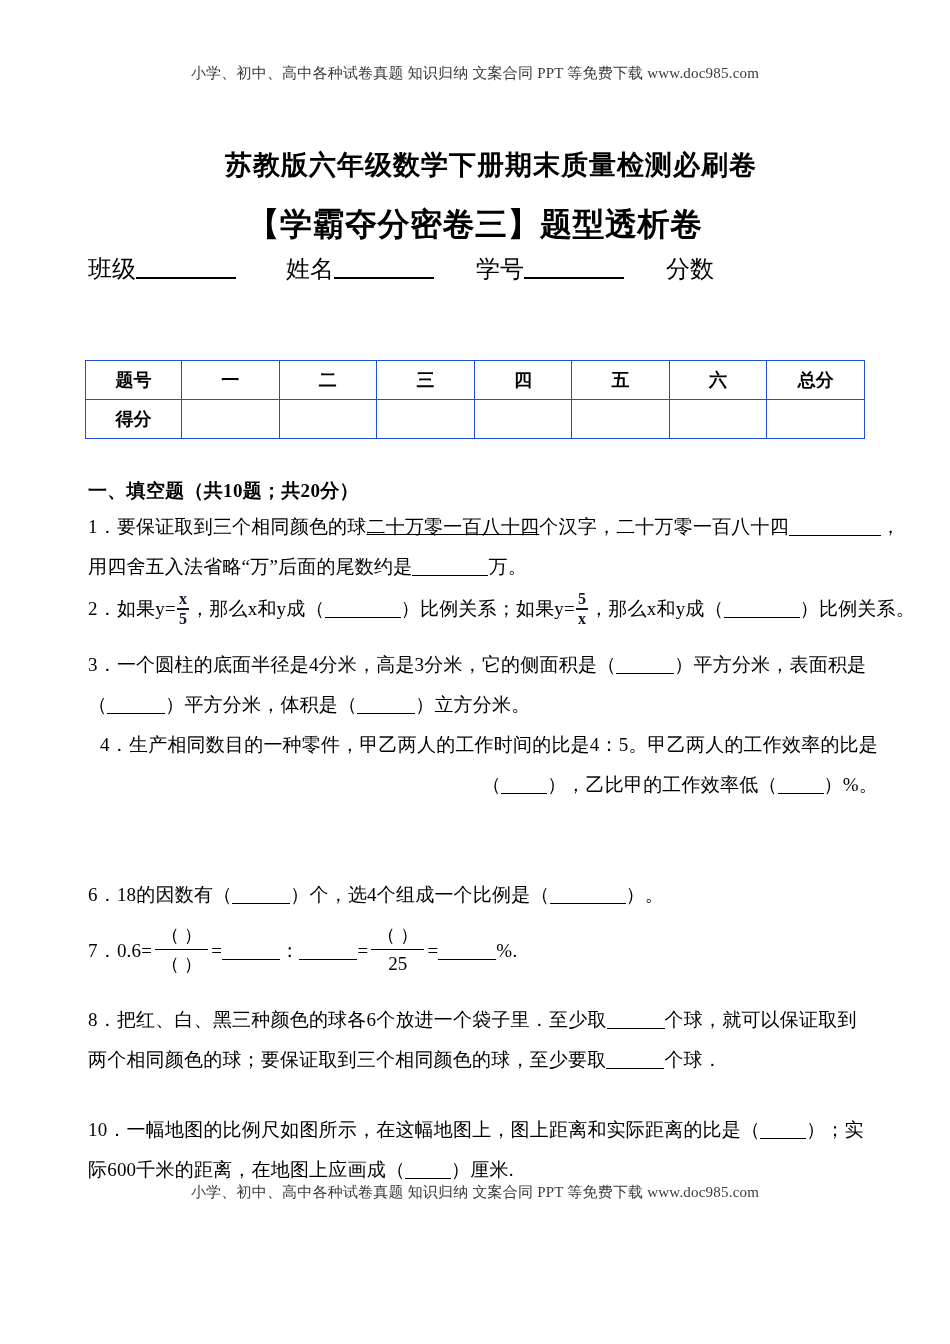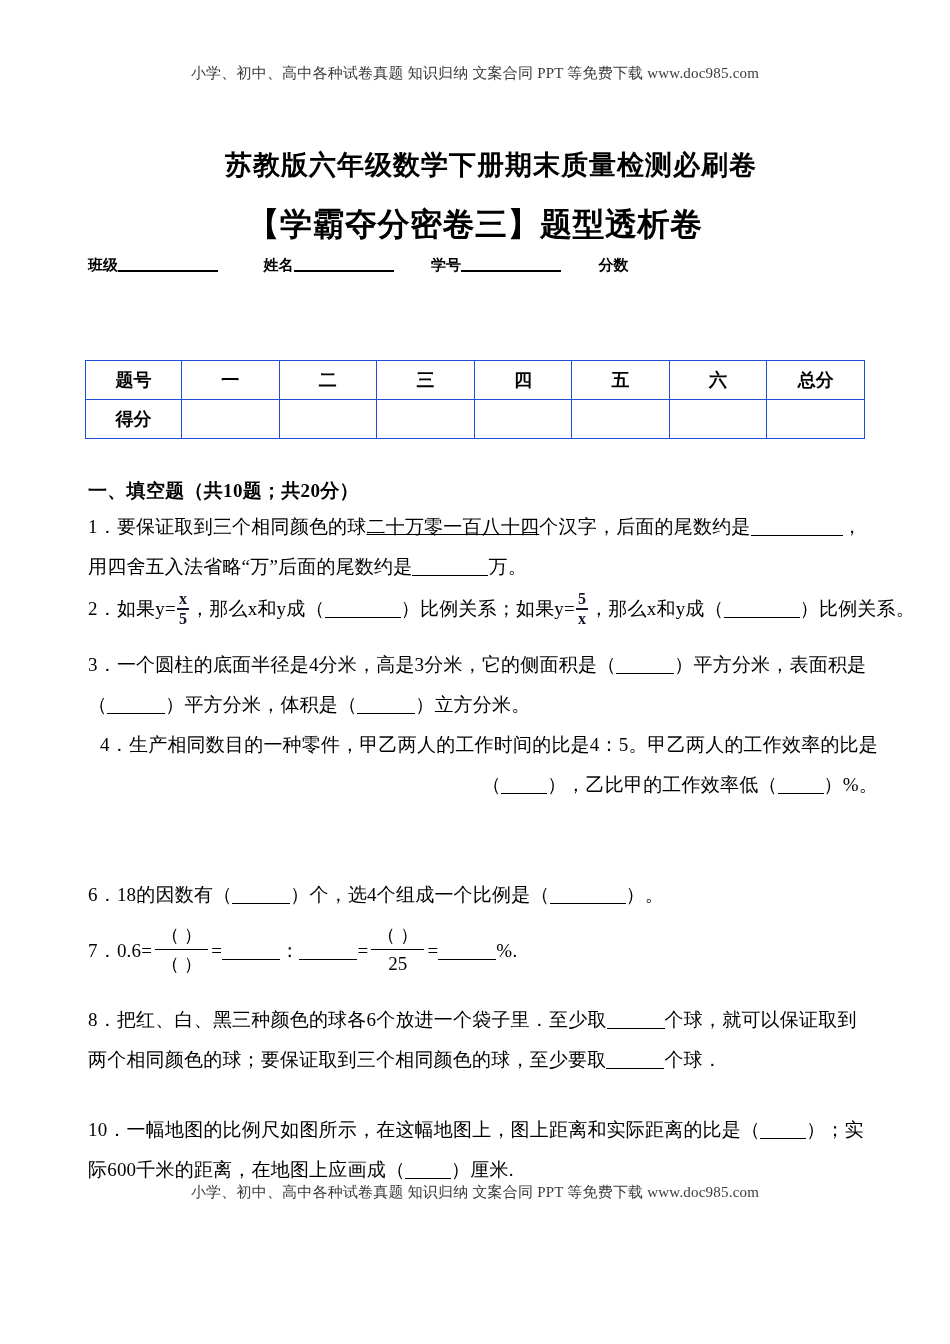--- a/index.html
+++ b/index.html
@@ -62,22 +62,22 @@
     font-weight: bold;
     letter-spacing: 0.5px;
   }
 
   
   .info-line {
     position: absolute;
     left: 88px;
     top: 253px;
     width: 790px;
-    font-size: 15px;
-    font-weight: bold;
+    font-size: 24px;
+    font-weight: normal;
     white-space: nowrap;
   }
   .info-line .field { display: inline-block; }
   .info-line .blank-ul {
     display: inline-block;
     width: 100px;
     border-bottom: 2px solid #000;
     height: 17px;
     vertical-align: -2px;
   }
@@ -252,21 +252,21 @@
         <td></td>
         <td></td>
       </tr>
     </tbody>
   </table>
 
   <div class="section-heading">一、填空题（共10题；共20分）</div>
 
   <div class="q" style="top:507px;">
     <div class="q-line">
-      <span>1．</span><span>要保证取到三个相同颜色的球</span><span class="ul-text">二十万零一百八十四</span><span>个汉字，后面的尾数约是</span><span class="blank b-xl"></span><span>，</span>
+      <span>1．</span><span>要保证取到三个相同颜色的球</span><span class="ul-text">二十万零一百八十四</span><span>个汉字，二十万零一百八十四</span><span class="blank b-xl"></span><span>，</span>
     </div>
     <div class="q-line">
       <span>用四舍五入法省略“万”后面的尾数约是</span><span class="blank b-lg"></span><span>万。</span>
     </div>
   </div>
 
   <div class="q" style="top:589px;">
     <div class="q-line">
       <span>2．</span><span>如果y=</span><span class="frac"><span class="num">x</span><span class="den">5</span></span><span>，那么x和y成（</span><span class="blank b-lg"></span><span>）比例关系；如果y=</span><span class="frac"><span class="num">5</span><span class="den">x</span></span><span>，那么x和y成（</span><span class="blank b-lg"></span><span>）比例关系。</span>
     </div>

